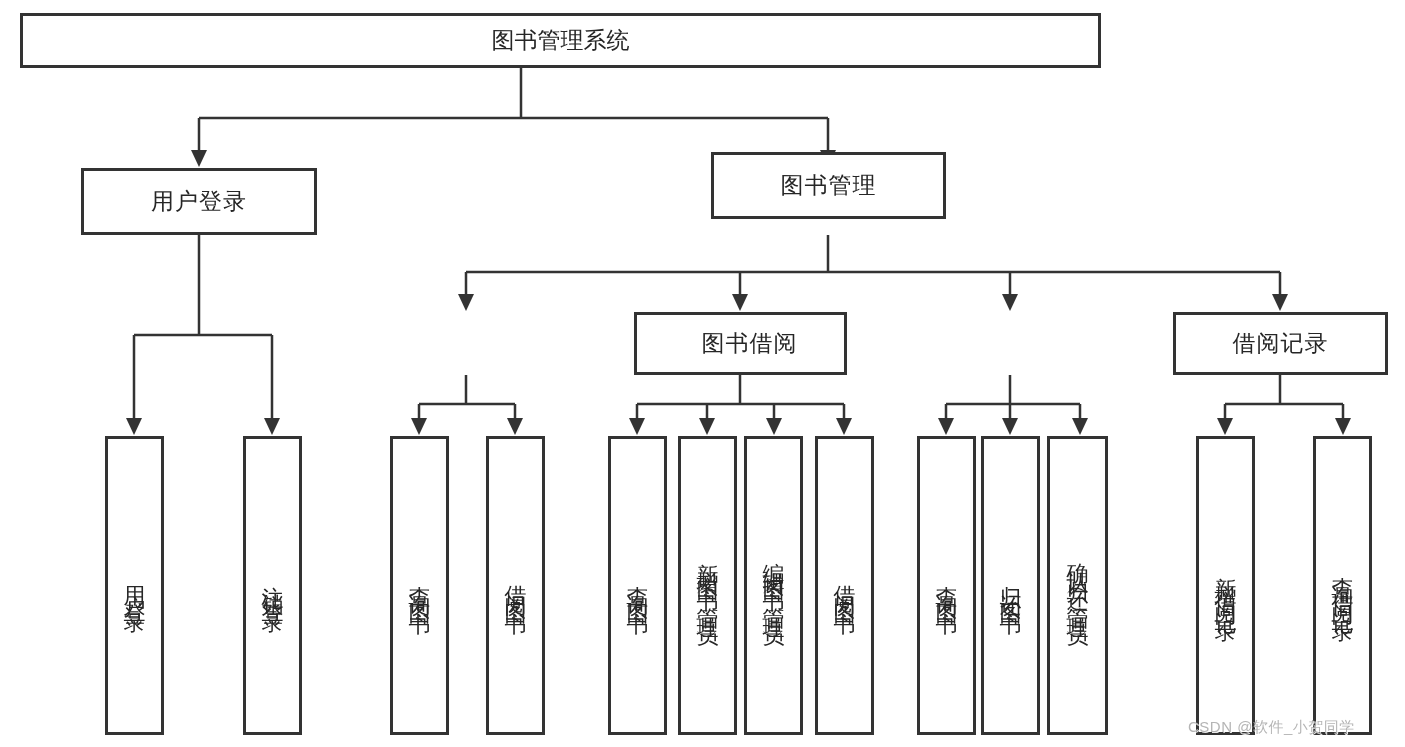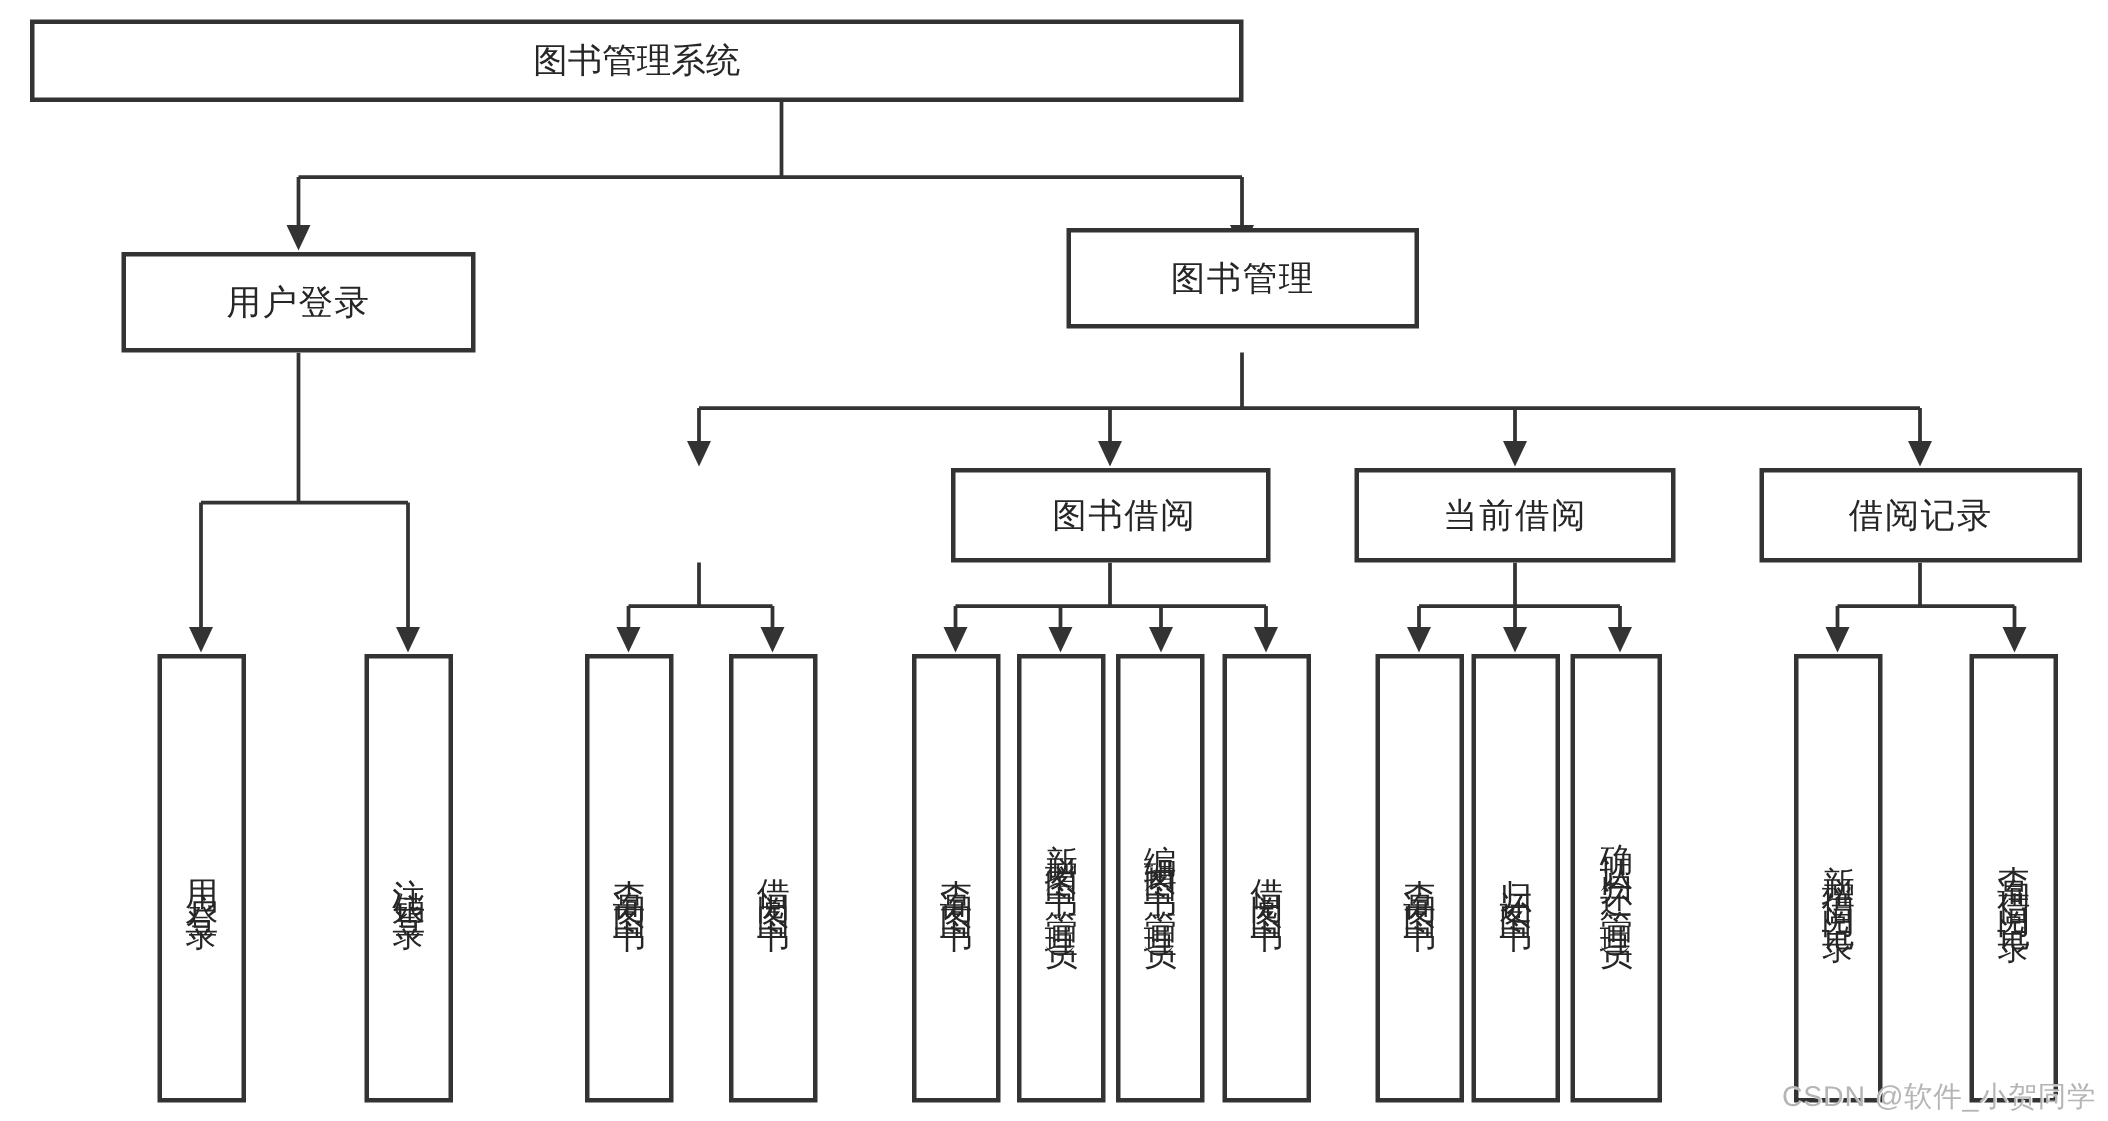--- a/index.html
+++ b/index.html
@@ -34,21 +34,21 @@
   .leaf .vtext{
     writing-mode:vertical-rl;
     text-orientation:mixed;
     font-size:22px;
     letter-spacing:9px;
     line-height:1;
     color:var(--text-color);
     white-space:nowrap;
   }
   
-  .n-root{left:20px;top:13px;width:809px;height:55px;}
+  .n-root{left:20px;top:13px;width:1081px;height:55px;}
   .n-user-login{left:81px;top:168px;width:236px;height:67px;}
   .n-book-mgmt{left:711px;top:152px;width:235px;height:67px;}
   .n-new-book{left:363px;top:312px;width:207px;height:63px;}
   .n-book-borrow{left:634px;top:312px;width:213px;height:63px;padding-left:18px;}
   .n-current-borrow{left:903px;top:312px;width:214px;height:63px;}
   .n-borrow-records{left:1173px;top:312px;width:215px;height:63px;}
   .l-ul1{left:105px;}
   .l-ul2{left:243px;}
   .l-nb1{left:390px;}
   .l-nb2{left:486px;}
@@ -57,21 +57,21 @@
   .l-bb3{left:744px;}
   .l-bb4{left:815px;}
   .l-cb1{left:917px;}
   .l-cb2{left:981px;}
   .l-cb3{left:1047px;width:61px;}
   .l-br1{left:1196px;}
   .l-br2{left:1313px;}
   .watermark{
     position:absolute;
     left:1188px;top:718px;
-    font-size:19px;
+    font-size:15px;
     color:var(--wm-color);
     text-shadow:1px 1px 0 rgba(255,255,255,0.9);
     letter-spacing:0.5px;
     z-index:3;
     white-space:nowrap;
   }
 </style>
 </head>
 <body>
 
@@ -120,23 +120,20 @@
   <div class="node h-node n-user-login">
     <span>用户登录</span>
   </div>
   <div class="node h-node n-book-mgmt">
     <span>图书管理</span>
   </div>
 
   <div class="node h-node n-book-borrow">
     <span>图书借阅</span>
   </div>
-  <div class="node h-node n-current-borrow">
-    <span>当前借阅</span>
-  </div>
   <div class="node h-node n-borrow-records">
     <span>借阅记录</span>
   </div>
 
   <div class="node leaf l-ul1">
     <span class="vtext">用户登录</span>
   </div>
   <div class="node leaf l-ul2">
     <span class="vtext">注销登录</span>
   </div>

